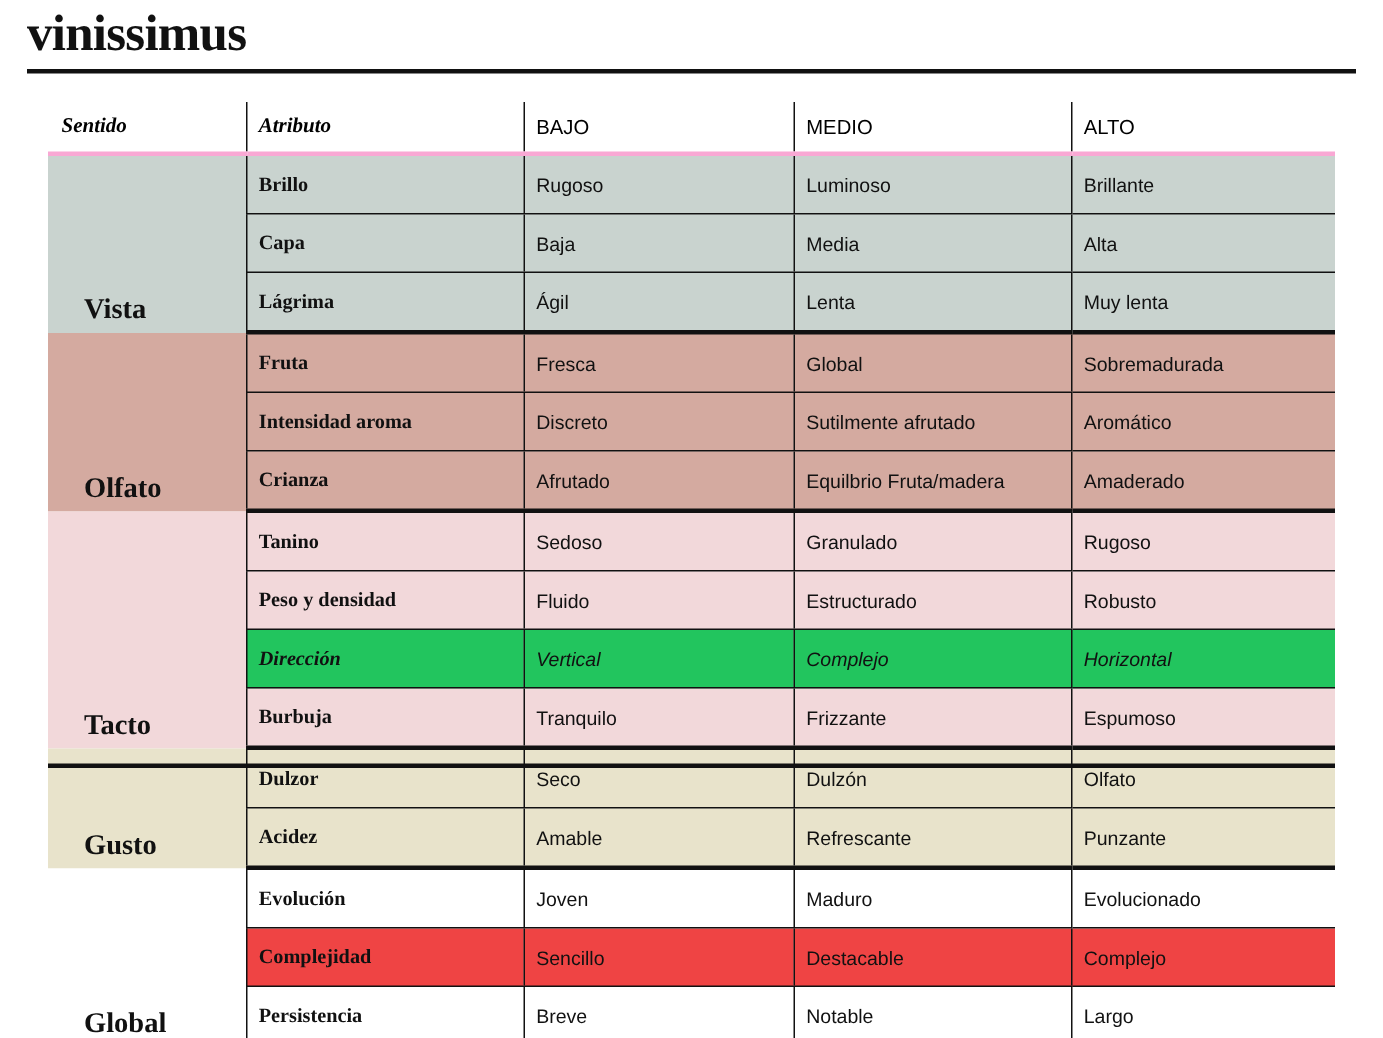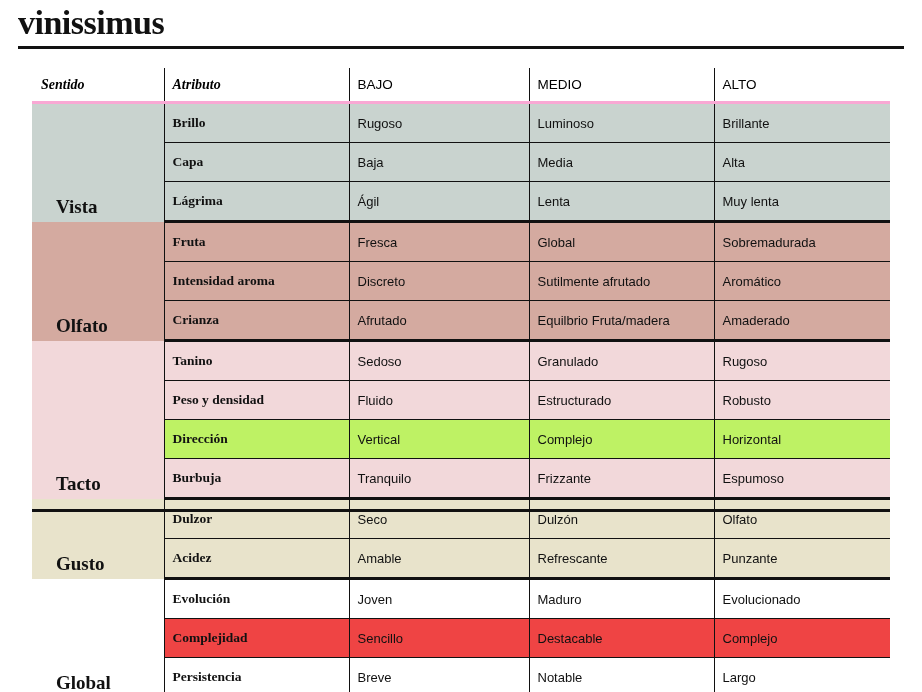--- a/index.html
+++ b/index.html
@@ -183,21 +183,21 @@
           <td class="val">Sedoso</td>
           <td class="val">Granulado</td>
           <td class="val">Rugoso</td>
         </tr>
         <tr class="data-row" style="background: rgb(242, 216, 218); margin-top: 40px;">
           <td class="attr">Peso y densidad</td>
           <td class="val">Fluido</td>
           <td class="val">Estructurado</td>
           <td class="val">Robusto</td>
         </tr>
-        <tr class="data-row" style="background: #bef264;">
+        <tr class="data-row" style="background: #22c55e; font-style: italic;">
           <td class="attr">Dirección</td>
           <td class="val">Vertical</td>
           <td class="val">Complejo</td>
           <td class="val">Horizontal</td>
         </tr>
         <tr class="data-row group-last" style="background: rgb(242, 216, 218);">
           <td class="attr">Burbuja</td>
           <td class="val">Tranquilo</td>
           <td class="val">Frizzante</td>
           <td class="val">Espumoso</td>

